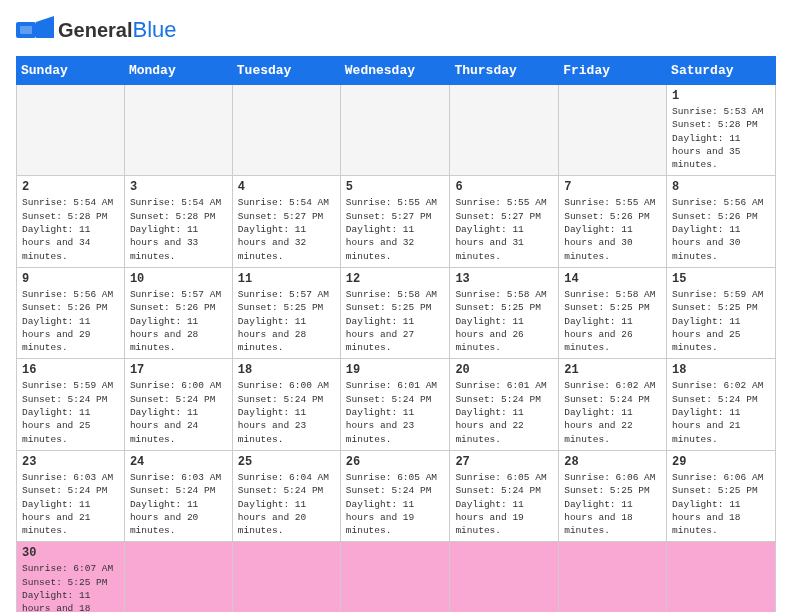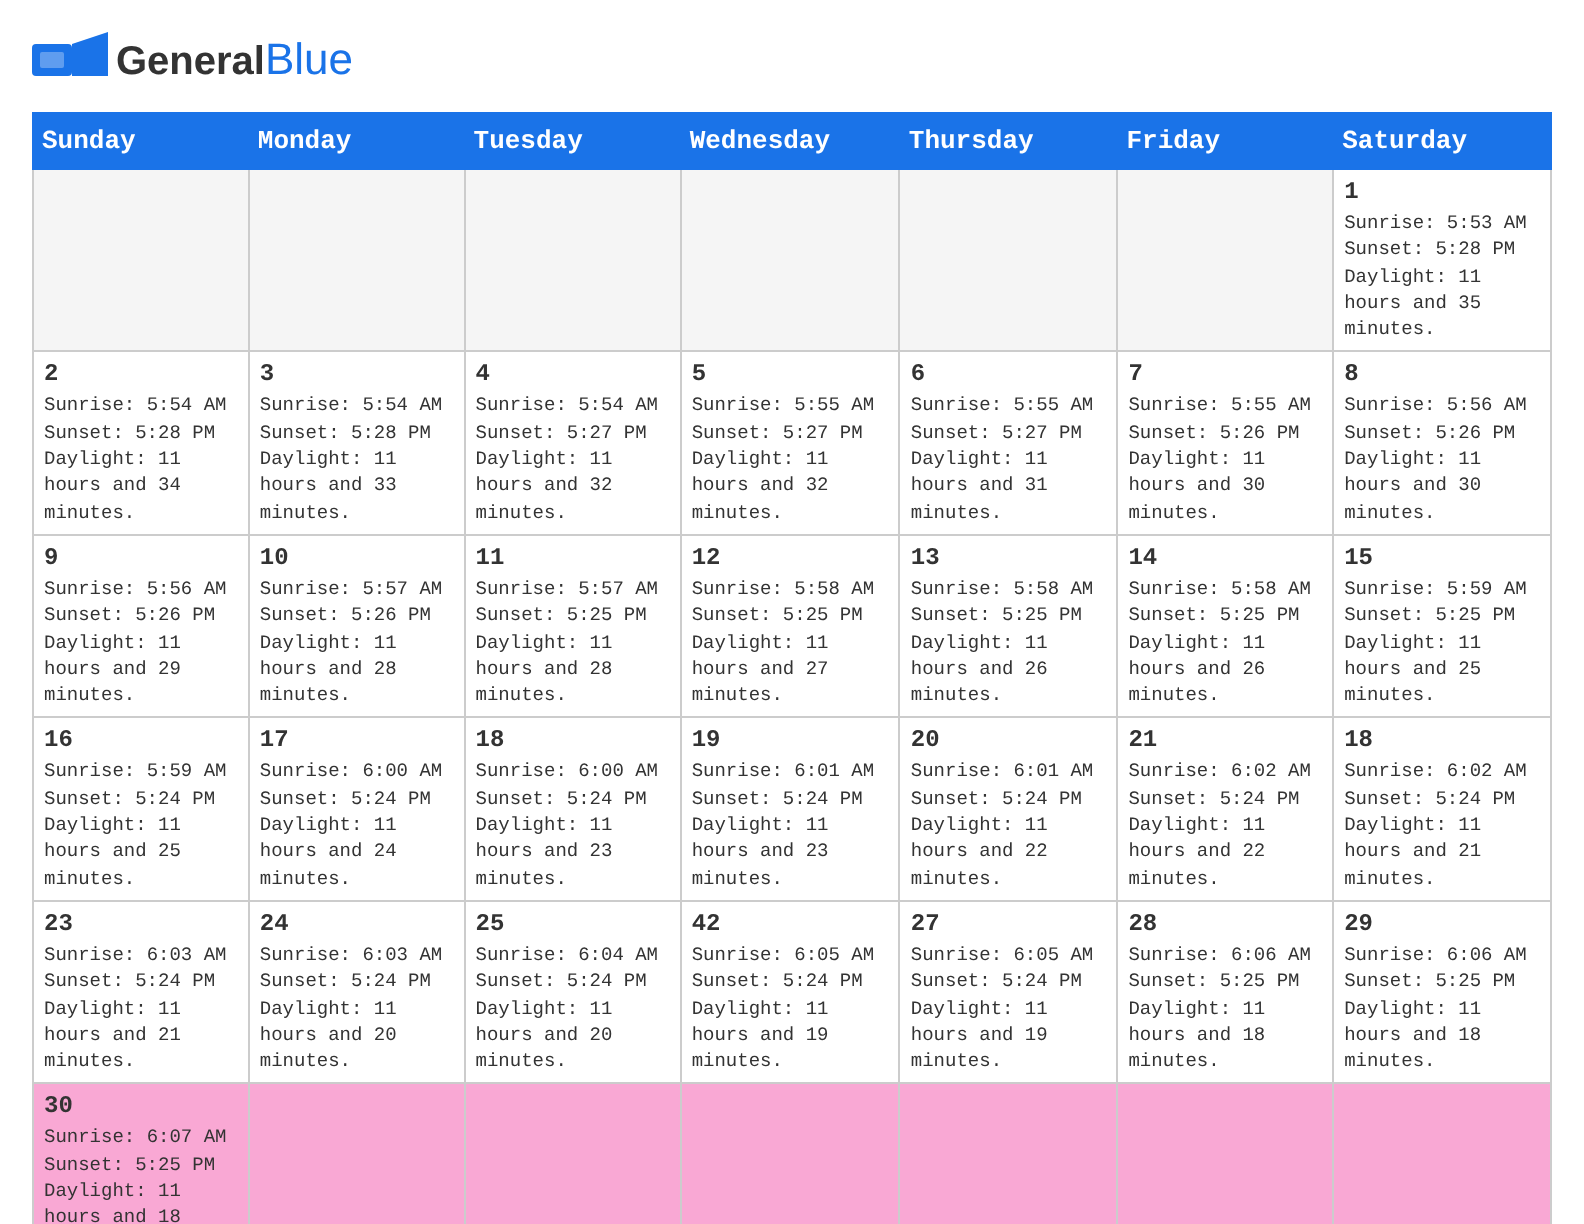--- a/index.html
+++ b/index.html
@@ -237,21 +237,21 @@
       </td>
       <td>
         <span class="day-num">24</span>
         <div class="day-info">Sunrise: <span>6:03 AM</span><br>Sunset: <span>5:24 PM</span><br>Daylight: <span>11 hours and 20 minutes.</span></div>
       </td>
       <td>
         <span class="day-num">25</span>
         <div class="day-info">Sunrise: <span>6:04 AM</span><br>Sunset: <span>5:24 PM</span><br>Daylight: <span>11 hours and 20 minutes.</span></div>
       </td>
       <td>
-        <span class="day-num">42</span>
+        <span class="day-num">26</span>
         <div class="day-info">Sunrise: <span>6:05 AM</span><br>Sunset: <span>5:24 PM</span><br>Daylight: <span>11 hours and 19 minutes.</span></div>
       </td>
       <td>
         <span class="day-num">27</span>
         <div class="day-info">Sunrise: <span>6:05 AM</span><br>Sunset: <span>5:24 PM</span><br>Daylight: <span>11 hours and 19 minutes.</span></div>
       </td>
       <td>
         <span class="day-num">28</span>
         <div class="day-info">Sunrise: <span>6:06 AM</span><br>Sunset: <span>5:25 PM</span><br>Daylight: <span>11 hours and 18 minutes.</span></div>
       </td>

